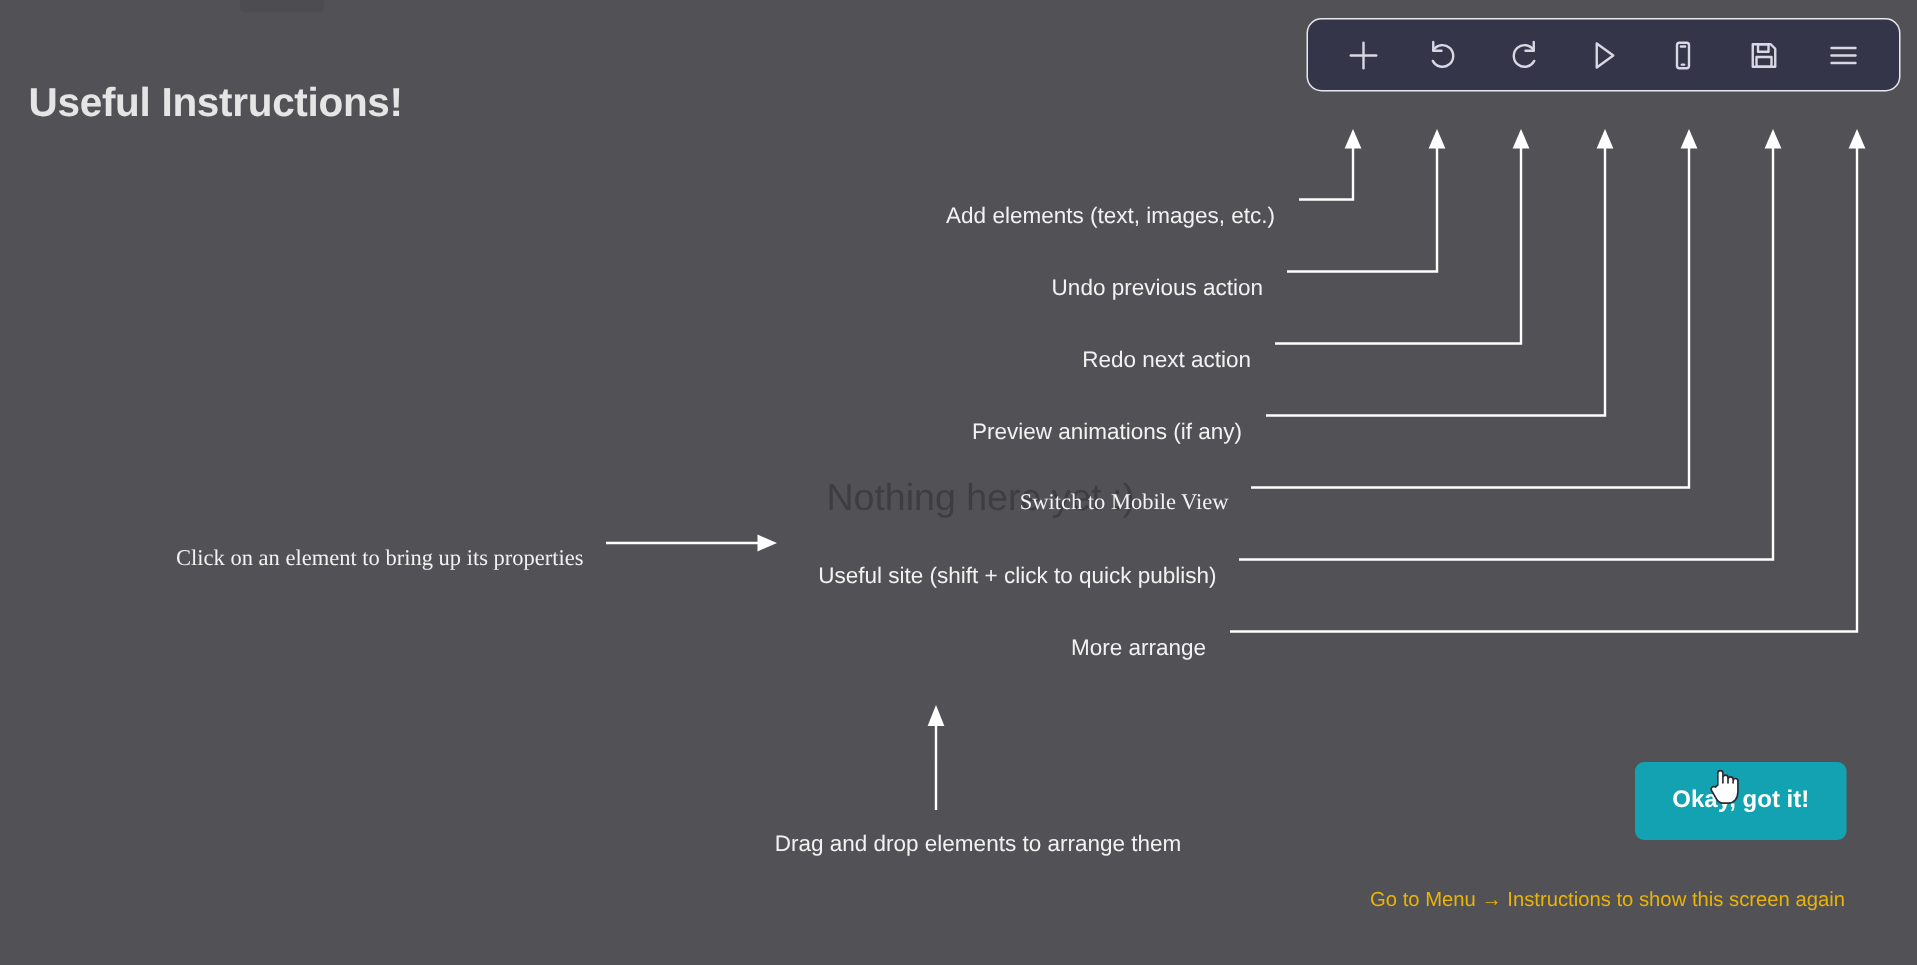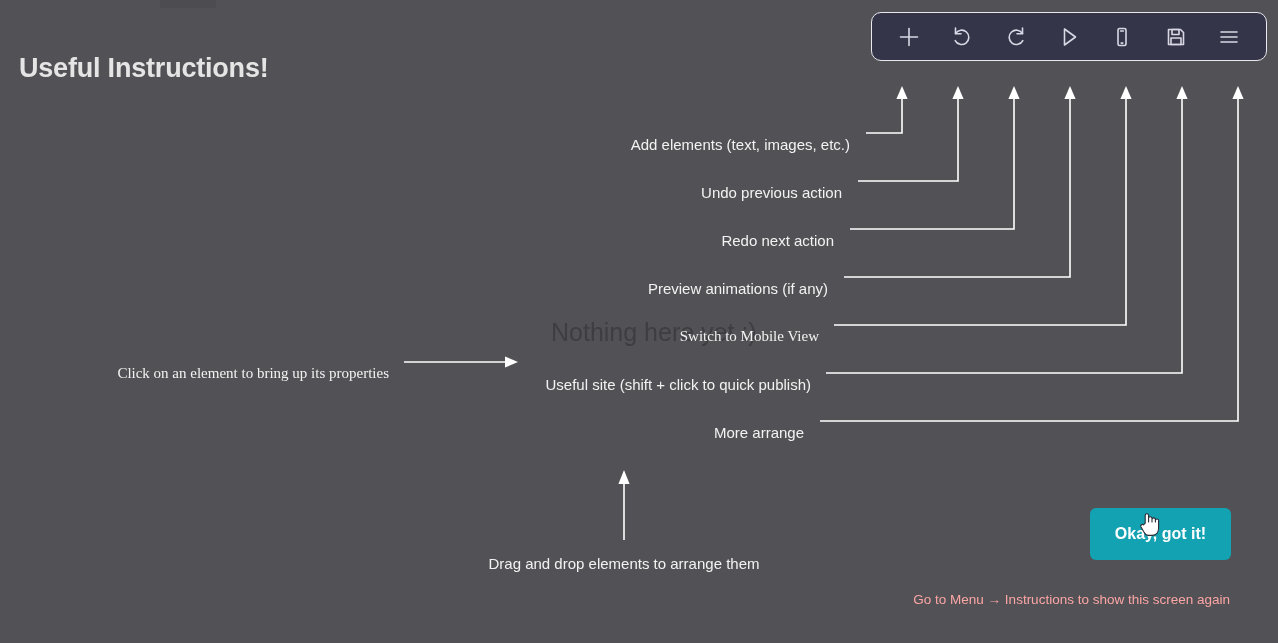--- a/index.html
+++ b/index.html
@@ -108,21 +108,21 @@
 
   
   .callout-label {
     position: absolute;
     font-size: 15px;
     color: #f2f2f2;
     white-space: nowrap;
     text-align: right;
   }
   .cl-right { transform: translate(-100%, -50%); margin-top: 11px; }
-  .cl-center { transform: translate(-50%, -50%); }
+  .cl-center { transform: translate(-50%, -50%); margin-left: 28px; }
 
   
   .cta-button {
     position: absolute;
     left: 1090px;
     top: 508px;
     width: 141px;
     height: 52px;
     background: #13a2b2;
     color: #ffffff;
@@ -144,21 +144,21 @@
     height: 26px;
     pointer-events: none;
   }
 
   
   .footer-hint {
     position: absolute;
     right: 48px;
     top: 592px;
     font-size: 13.5px;
-    color: #fca5a5;
+    color: #eab308;
     white-space: nowrap;
   }
 </style>
 </head>
 <body>
 
 <div class="ghost-blob"></div>
 
 <h1 class="page-title">Useful Instructions!</h1>
 

